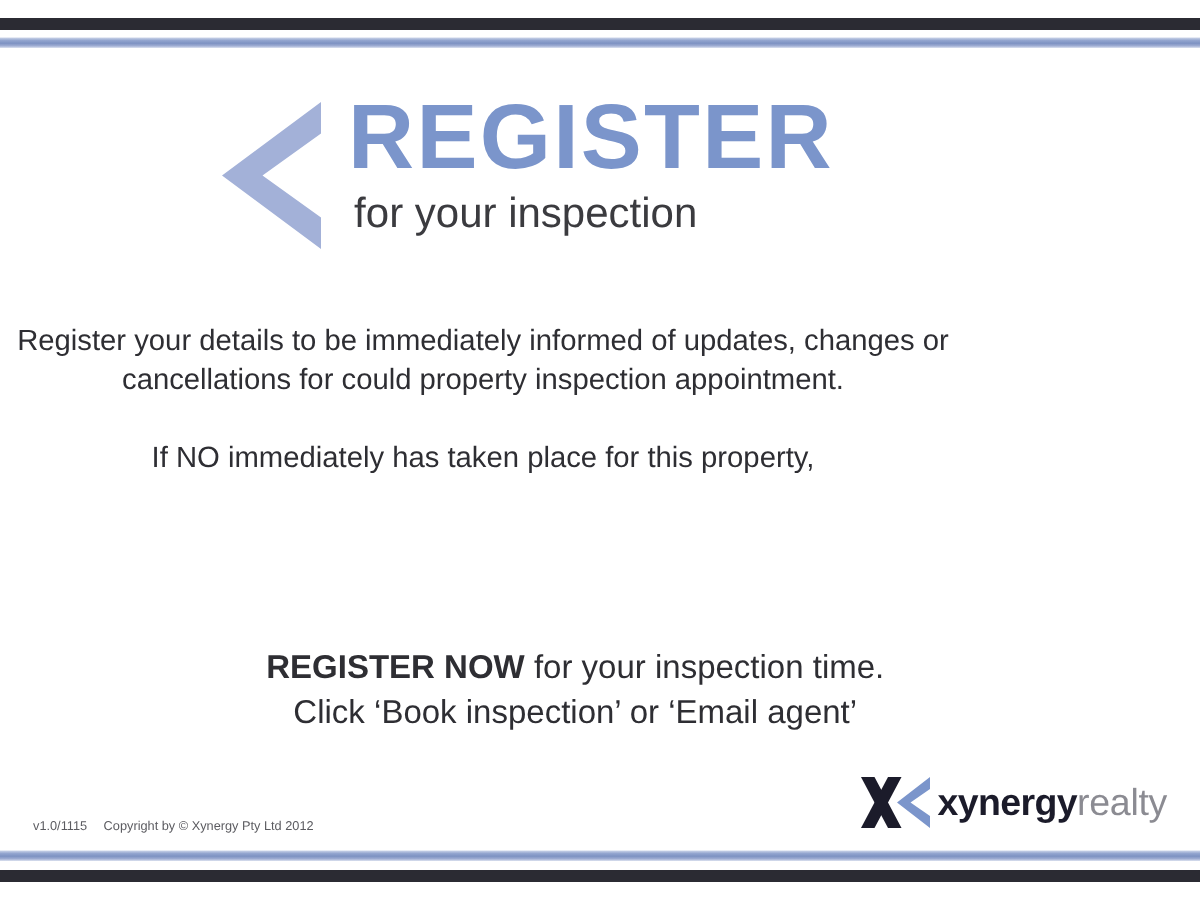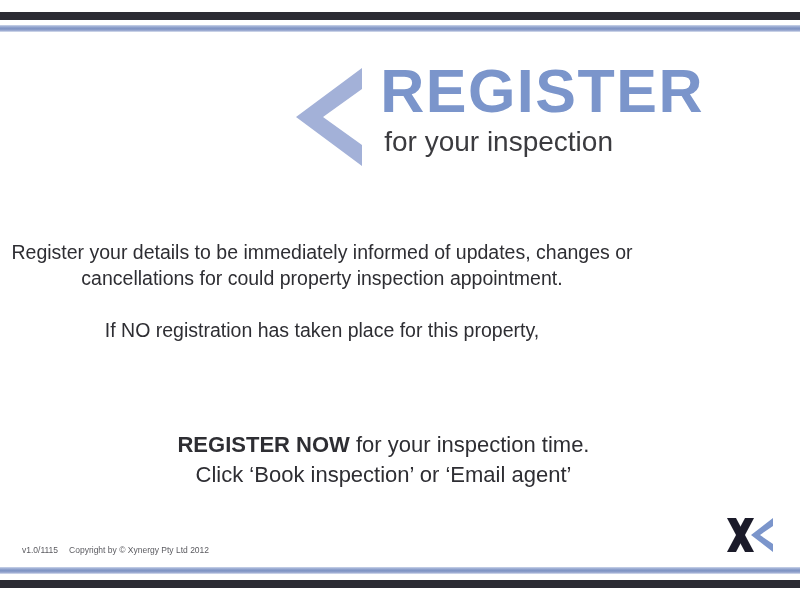--- a/index.html
+++ b/index.html
@@ -40,21 +40,21 @@
   #bottom-blue-rule { top: 567px; }
   #bottom-dark-rule { top: 580px; }
 
   
   .header {
     position: absolute;
     top: 62px;
     left: 0;
     width: 704px;
     display: flex;
-    justify-content: flex-end;
+    justify-content: center;
     align-items: flex-start;
   }
   .header-inner {
     display: flex;
     align-items: flex-start;
   }
   .chevron-mark {
     width: 66px;
     height: 98px;
     margin-top: 6px;
@@ -87,21 +87,20 @@
   }
 
   
   .body-copy {
     position: absolute;
     top: 215px;
     left: 0;
     width: 644px;
     text-align: center;
     color: #2e2e33;
-    margin-top: 25px;
   }
   .para {
     font-size: 19.5px;
     line-height: 1.32;
     margin: 0;
     padding: 0;
   }
   .para .ln { display: block; }
   .gap-1 { height: 27px; }
   .gap-2 { height: 22px; }
@@ -185,41 +184,42 @@
 <div class="body-copy">
 
   <p class="para">
     <span class="ln">Register your details to be immediately informed of updates, changes or</span>
     <span class="ln">cancellations for could property inspection appointment.</span>
   </p>
 
   <div class="gap-1"></div>
 
   <p class="para">
-    <span class="ln">If NO registration has taken place for this property,</span>
+    <span class="ln">If NO immediately has taken place for this property,</span>
   </p>
 
   <div class="gap-2"></div>
 
 
 </div>
 
 <div class="cta">
   <span class="cta-line"><span class="b">REGISTER NOW</span><span> for your inspection time.</span></span>
   <span class="cta-line"><span>Click ‘</span><span class="i">Book inspection</span><span>’ or ‘</span><span class="i">Email agent</span><span>’</span></span>
 </div>
 
 <div class="brand">
   <span class="brand-mark">
     <svg viewBox="0 0 46 34" width="46" height="34" xmlns="http://www.w3.org/2000/svg">
       <path d="M0 0 L9 0 L27 34 L18 34 Z" fill="#1b1b2a"></path>
       <path d="M18 0 L27 0 L9 34 L0 34 Z" fill="#1b1b2a"></path>
       <path d="M46 0 L46 8 L33 17 L46 26 L46 34 L24 17 Z" fill="#7b95cb"></path>
     </svg>
   </span>
+  <span class="brand-word"><span class="w1">xynergy</span><span class="w2">realty</span></span>
 </div>
 
 <div class="legal">
   <span class="ver">v1.0/1115</span><span>Copyright by © Xynergy Pty Ltd 2012</span>
 </div>
 
 <div class="rule rule-blue" id="bottom-blue-rule"></div>
 <div class="rule rule-dark" id="bottom-dark-rule"></div>
 
 </body></html>

